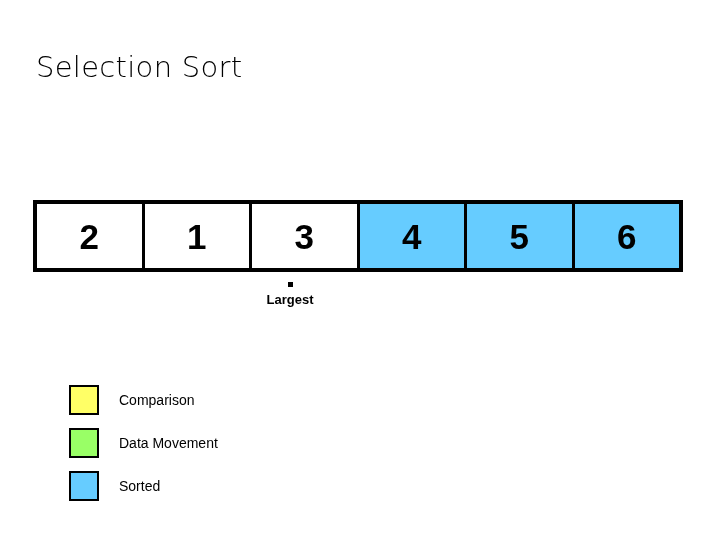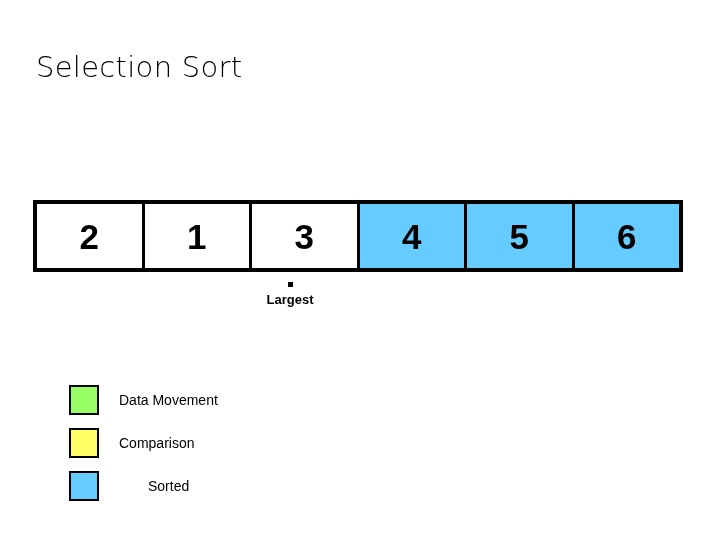--- a/index.html
+++ b/index.html
@@ -100,21 +100,20 @@
     top: 385px;
   }
   .legend-row {
     display: flex;
     align-items: center;
     height: 30px;
     margin-bottom: 13px;
   }
   .legend-row:last-child {
     margin-bottom: 16px;
-    gap: 29px;
   }
   .legend-swatch {
     width: 30px;
     height: 30px;
     box-sizing: border-box;
     border: 2px solid #000000;
     flex: 0 0 auto;
   }
   .legend-label {
     margin-left: 20px;
@@ -154,26 +153,26 @@
     </div>
   </div>
 
   <div id="pointer-group" style="left: 236px; width: 108px;">
     <div id="pointer-dot"></div>
     <div id="pointer-label">Largest</div>
   </div>
 
   <div id="legend">
     <div class="legend-row">
+      <span class="legend-swatch" style="background: rgb(255, 255, 102);"></span>
+      <span class="legend-label">Comparison</span>
+    </div>
+    <div class="legend-row">
       <span class="legend-swatch" style="background: rgb(153, 255, 102);"></span>
       <span class="legend-label">Data Movement</span>
-    </div>
-    <div class="legend-row">
-      <span class="legend-swatch" style="background: rgb(255, 255, 102);"></span>
-      <span class="legend-label">Comparison</span>
     </div>
     <div class="legend-row">
       <span class="legend-swatch" style="background: rgb(102, 204, 255);"></span>
       <span class="legend-label">Sorted</span>
     </div>
   </div>
 
 </div>
 
 </body></html>

